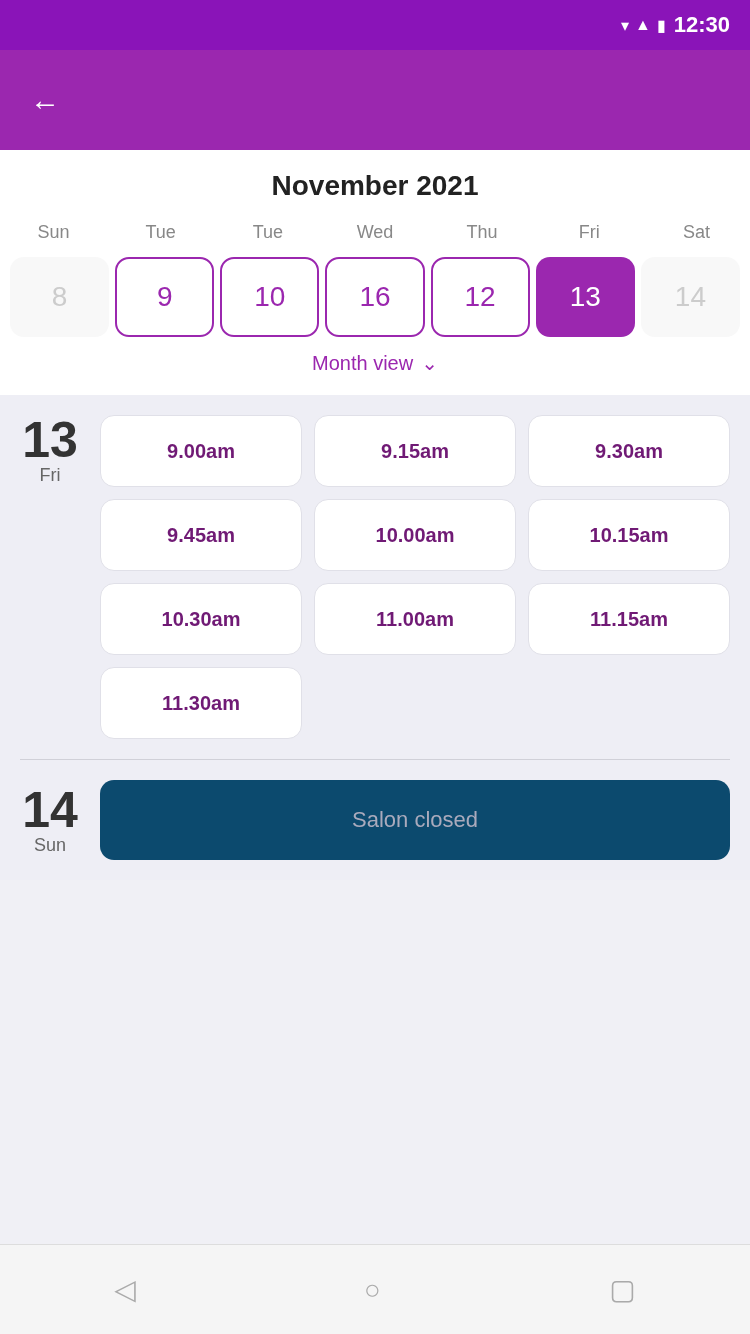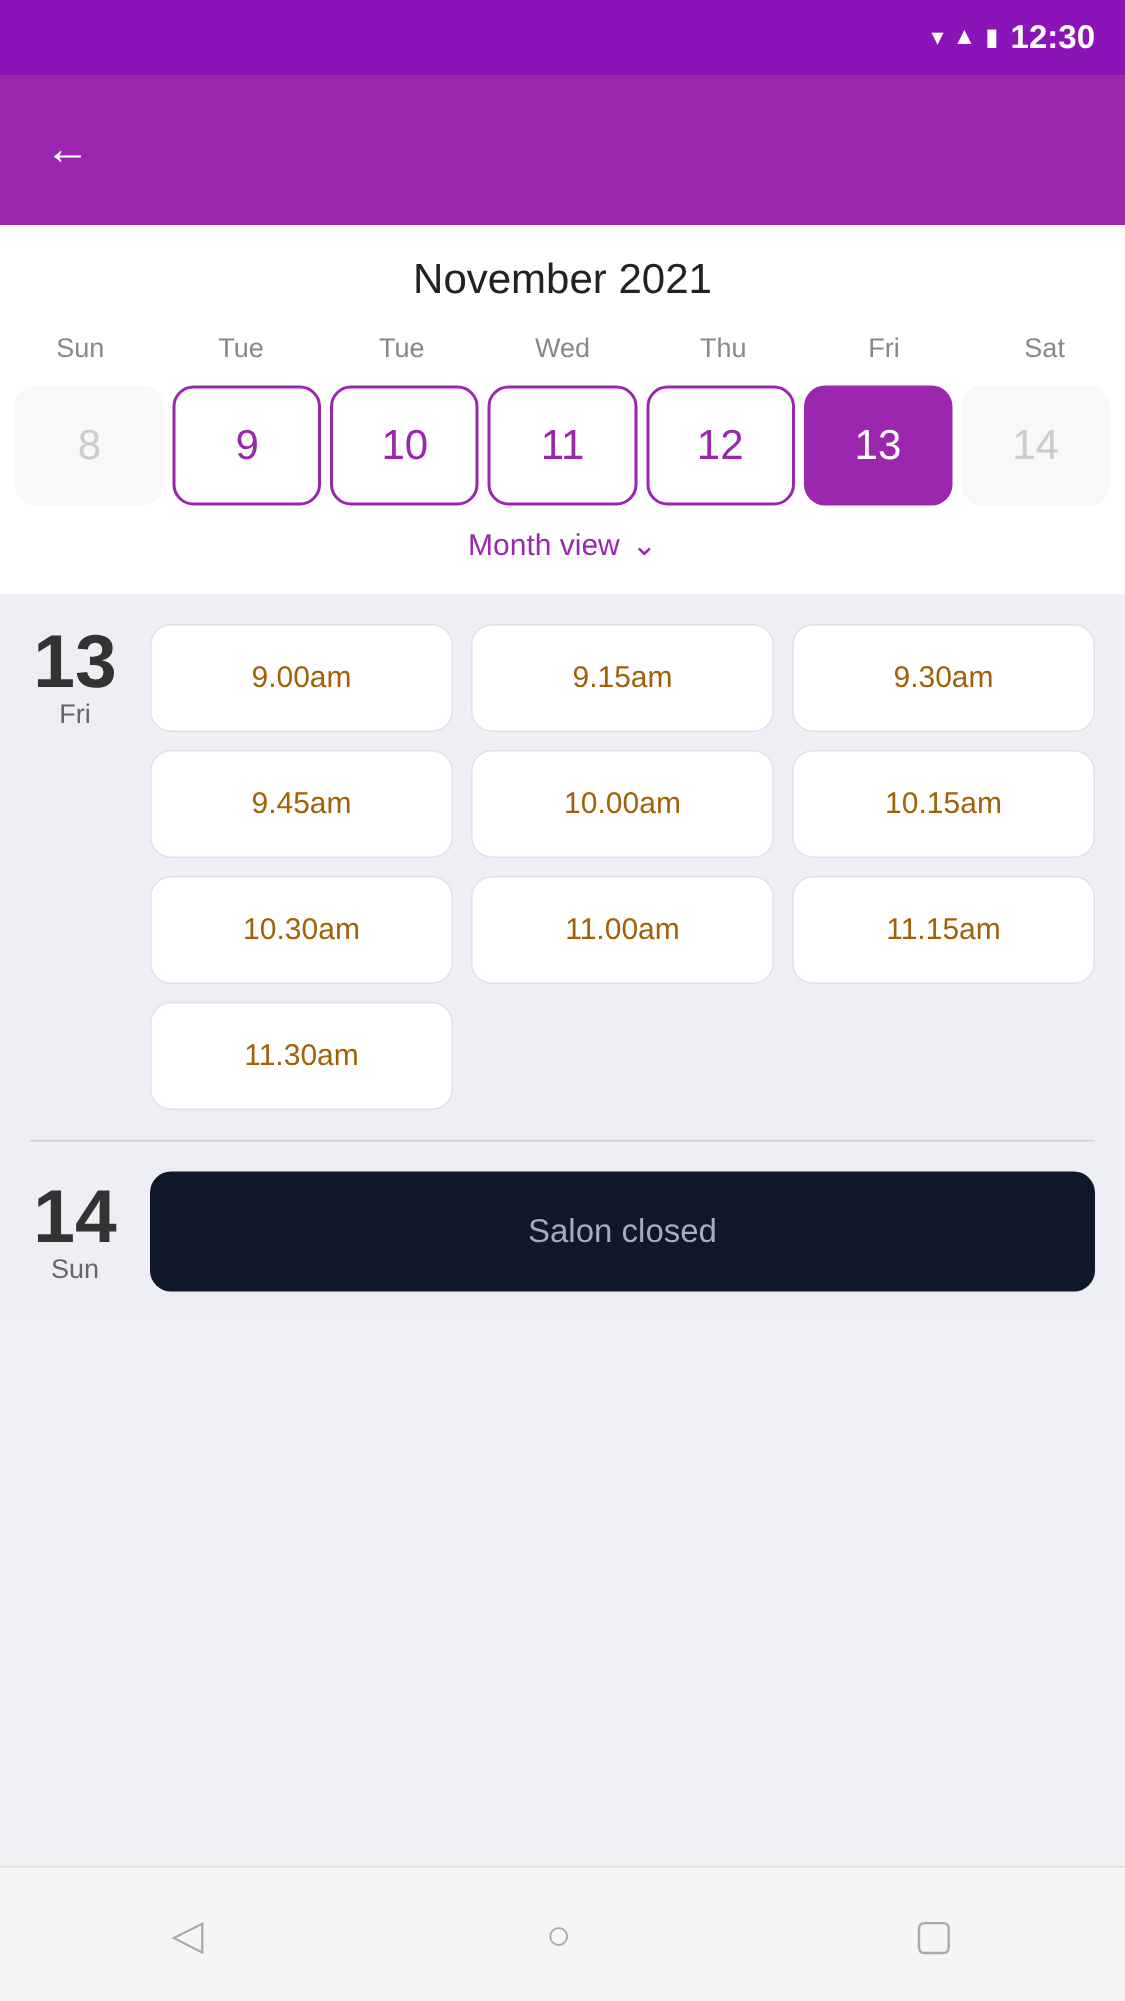--- a/index.html
+++ b/index.html
@@ -60,21 +60,21 @@
     }
 
     
     .calendar-section {
       background: white;
       padding: 20px 0 10px;
     }
     .month-title {
       text-align: center;
       font-size: 28px;
-      font-weight: 400;
+      font-weight: 700;
       color: #222;
       margin-bottom: 16px;
     }
     .weekdays {
       display: grid;
       grid-template-columns: repeat(7, 1fr);
       text-align: center;
       margin-bottom: 10px;
     }
     .weekday {
@@ -165,41 +165,42 @@
       gap: 12px;
     }
     .time-slot {
       background: white;
       border-radius: 14px;
       height: 72px;
       display: flex;
       align-items: center;
       justify-content: center;
       font-size: 20px;
-      color: #a16207;
+      color: #701a75;
       cursor: pointer;
       border: 1.5px solid #e0e0e8;
+      font-weight: bold;
     }
 
     
     .divider {
       height: 1px;
       background: #d0d0d8;
       margin: 10px 0 20px;
     }
 
     
     .salon-closed-block {
       display: flex;
       align-items: center;
       gap: 20px;
     }
     .salon-closed-box {
       flex: 1;
-      background: #0f172a;
+      background: #0c4a6e;
       border-radius: 14px;
       height: 80px;
       display: flex;
       align-items: center;
       justify-content: center;
       font-size: 22px;
       color: #aaaabc;
     }
 
     
@@ -252,21 +253,21 @@
       <span class="weekday">Wed</span>
       <span class="weekday">Thu</span>
       <span class="weekday">Fri</span>
       <span class="weekday">Sat</span>
     </div>
 
     <div class="days-row">
       <div class="day-cell inactive">8</div>
       <div class="day-cell active-outline">9</div>
       <div class="day-cell active-outline">10</div>
-      <div class="day-cell active-outline">11</div>
+      <div class="day-cell active-outline">16</div>
       <div class="day-cell active-outline">12</div>
       <div class="day-cell selected">13</div>
       <div class="day-cell inactive">14</div>
     </div>
 
     <div class="month-view-row">
       <span class="month-view-label">Month view</span>
       <span class="chevron-down">⌄</span>
     </div>
   </div>

